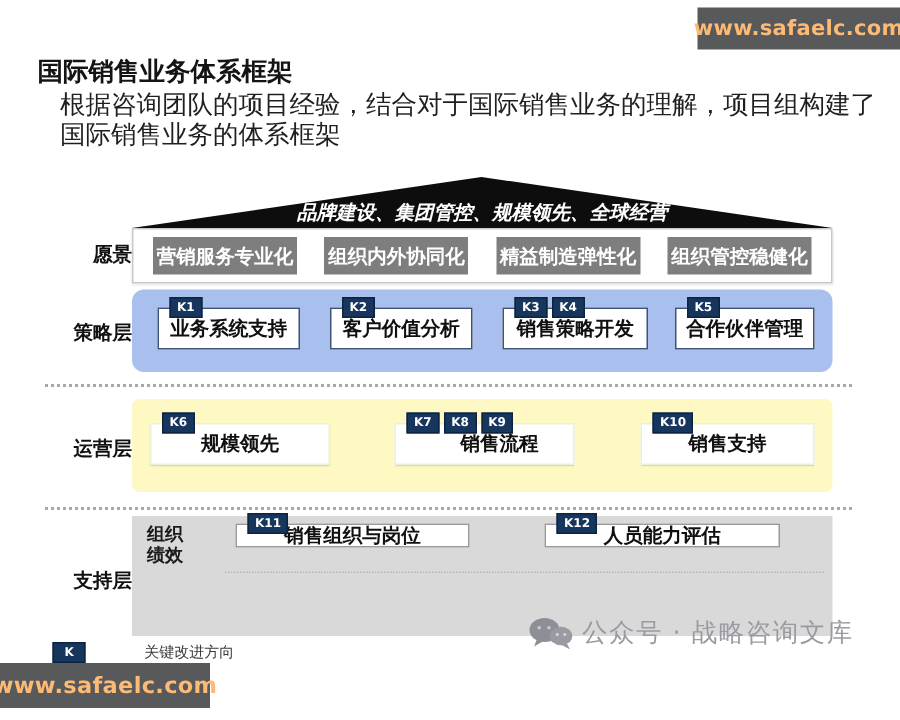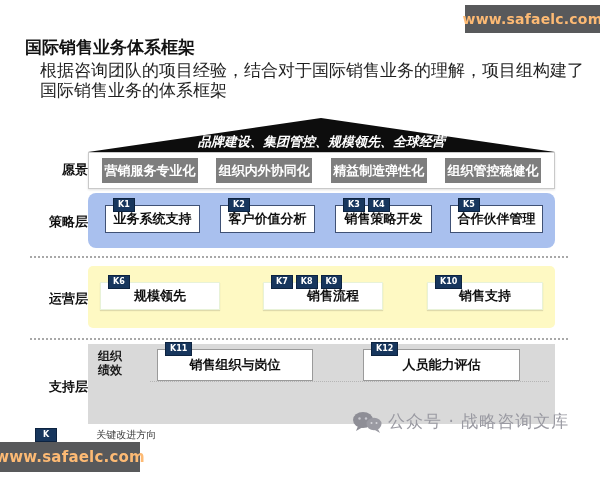--- a/index.html
+++ b/index.html
@@ -30,21 +30,21 @@
 
   
   .panel { position:absolute; left:88px; width:467px; }
   .strategy-panel { top:193px; height:55px; background:#a9c0ee; border-radius:8px; }
   .ops-panel { top:266px; height:62px; background:#fef9c3; border-radius:5px; }
   .support-panel { top:344px; height:80px; background:#d9d9d9; }
 
   .kbox { position:absolute; background:#fff; display:flex; align-items:center; justify-content:center; font-size:13px; font-weight:bold; color:#101010; white-space:nowrap; }
   .strategy-panel .kbox { top:12px; height:28px; border:1.5px solid #3f5175; }
   .ops-panel .kbox { top:16px; height:28px; border:1px solid #e8f2d8; box-shadow:0 1px 1px rgba(0,0,0,.12); }
-  .support-panel .kbox { height:32px; border:1px solid #9a9a9a; }
+  .support-panel .kbox { height:16px; border:1px solid #9a9a9a; }
 
   .badges { position:absolute; top:-8px; left:7px; display:flex; gap:3px; }
   .kbadge { background:#17365d; color:#fff; font-size:8px; font-weight:bold; line-height:1; padding:2px 4px 2px; border:1px solid #0d2340; }
 
   
   .dash-sep { position:absolute; left:30px; width:538px; height:0; border-top:2px dotted #a8a8a8; }
 
   
   .sub-row { position:absolute; left:0; width:100%; height:38px; }
   .sub-label { position:absolute; left:10px; top:50%; transform:translateY(-50%); width:28px; font-size:12px; font-weight:bold; line-height:14px; color:#1a1a1a; word-break:break-all; }

